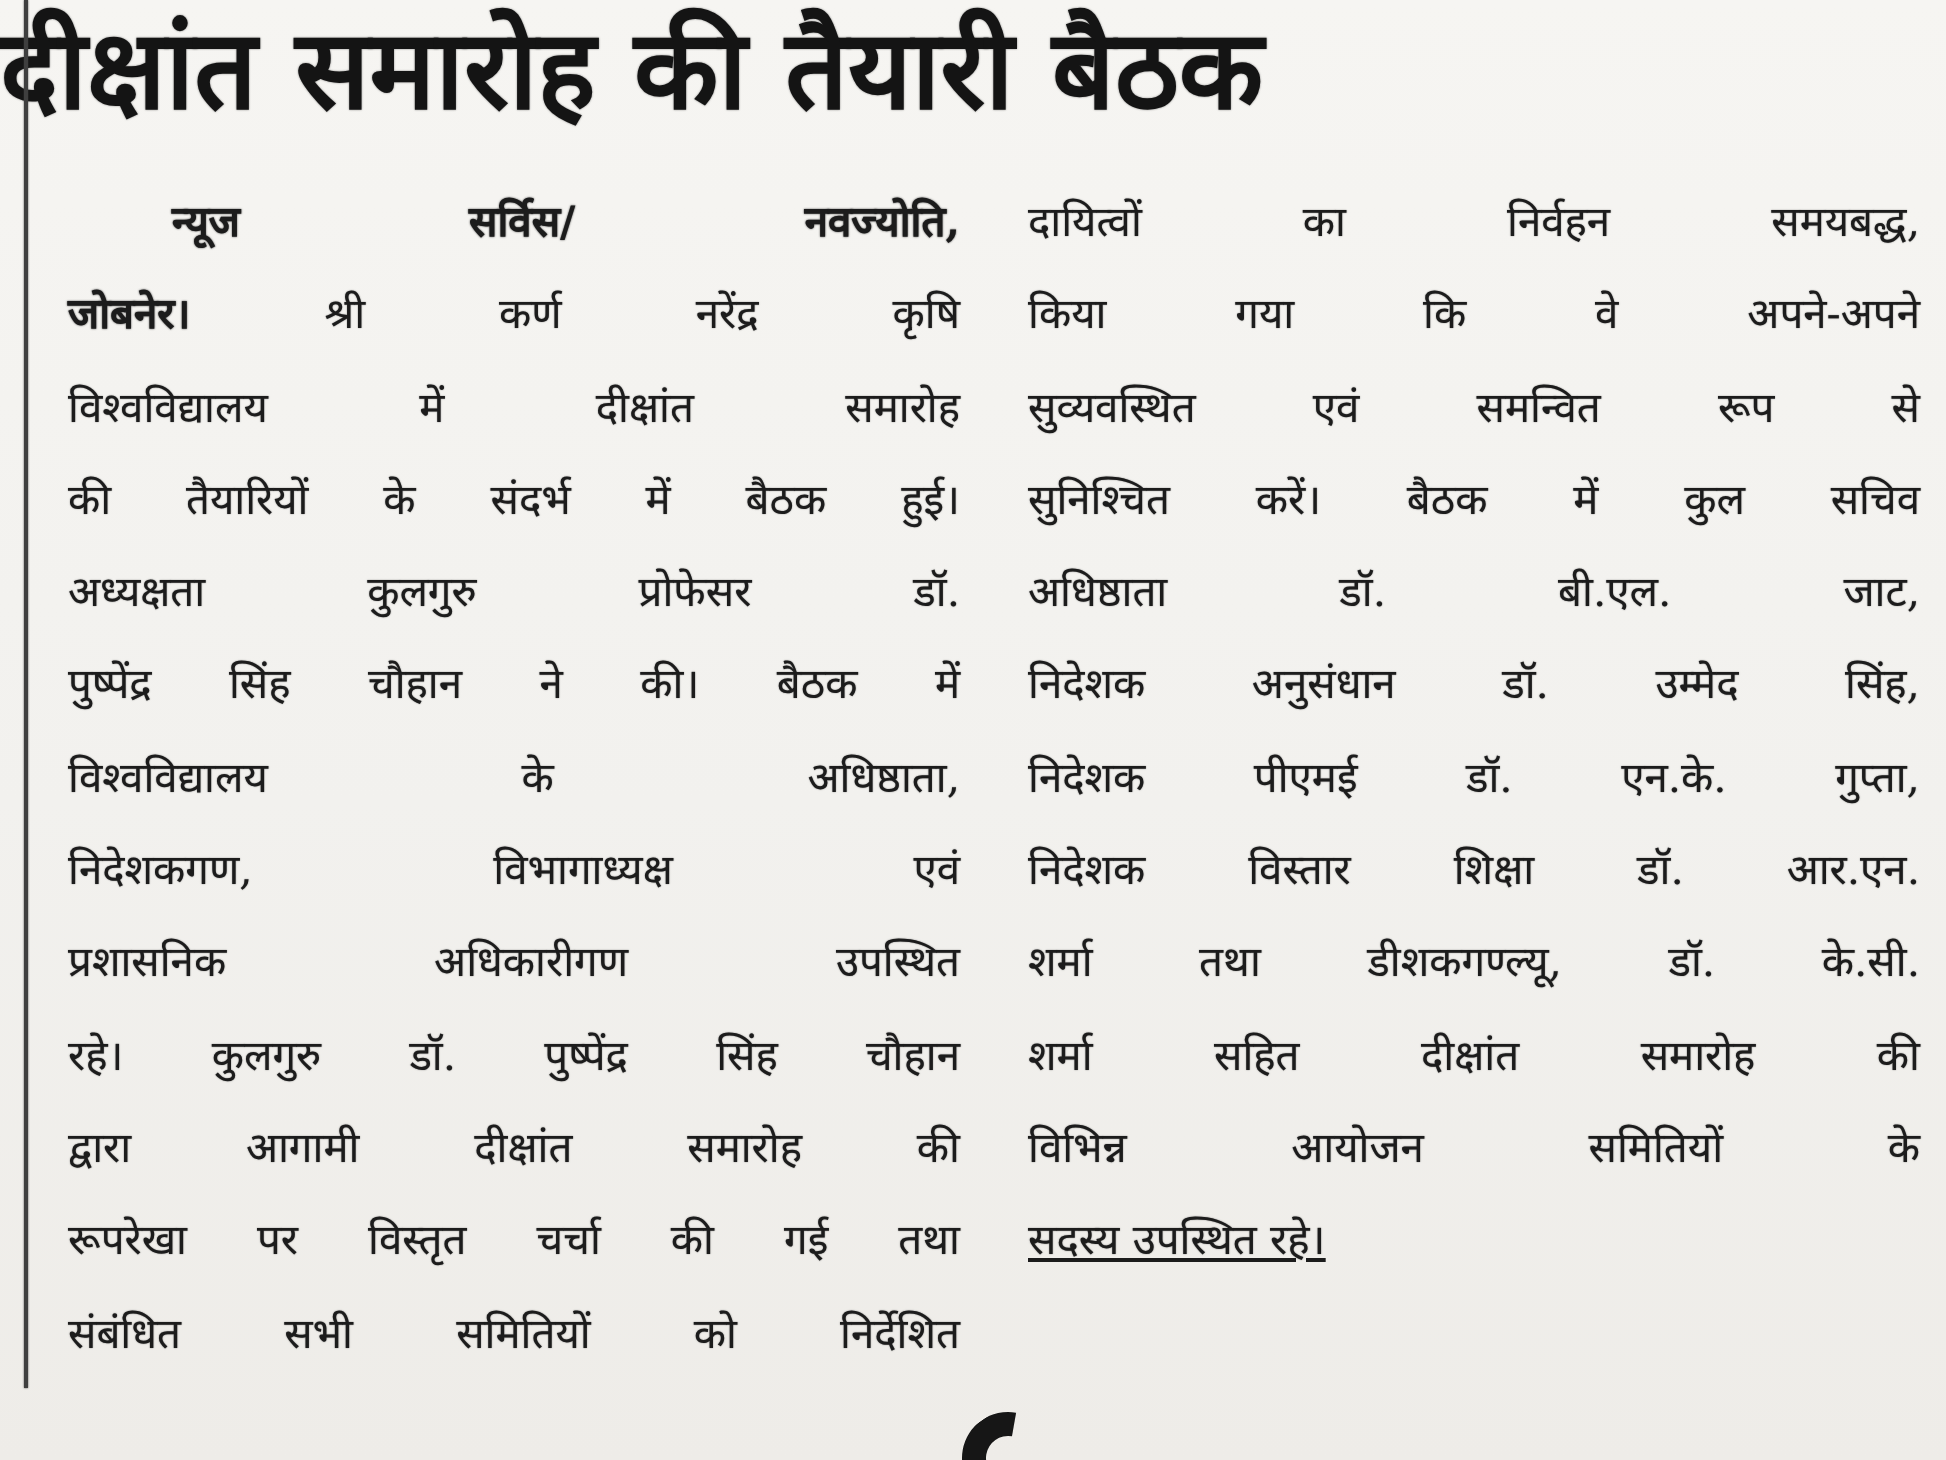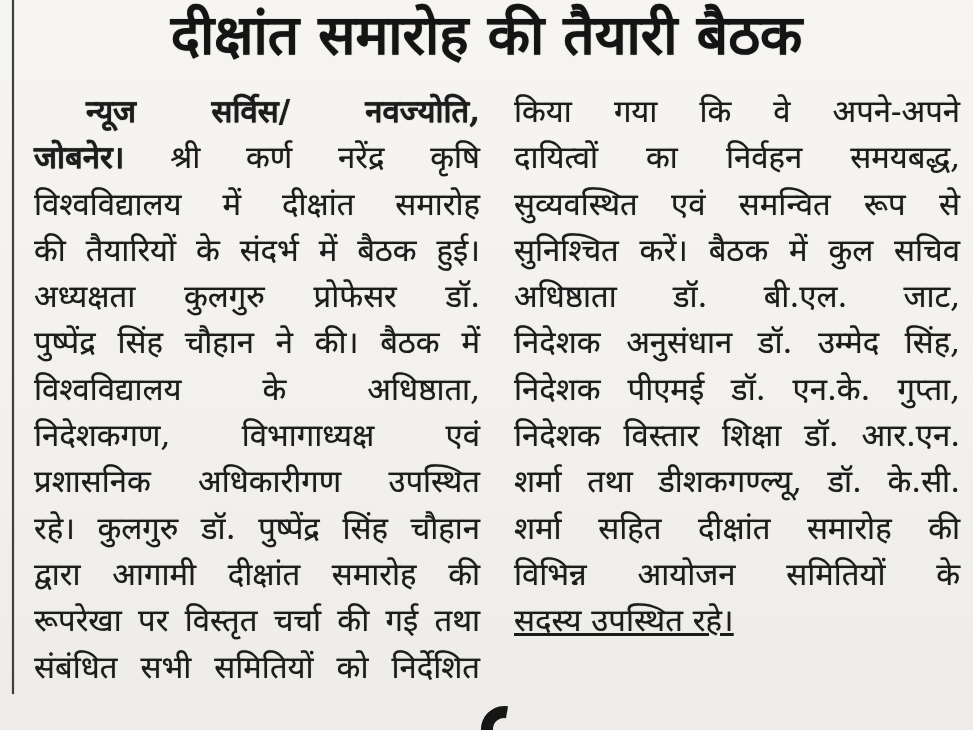--- a/index.html
+++ b/index.html
@@ -26,40 +26,39 @@
     left: 12px;
     top: 0;
     width: 2px;
     height: 694px;
     background: #3f3f3f;
     box-shadow: 0 0 1px #3f3f3f;
   }
   .headline {
     margin: 0;
     padding-top: 0px;
-    text-align: center;
     font-size: 55px;
     line-height: 70px;
     font-weight: 700;
     color: #141414;
     letter-spacing: 0px;
     text-shadow: 0 0 1px rgba(20,20,20,0.55);
     white-space: nowrap;
   }
   .columns {
     position: absolute;
     left: 34px;
     top: 88px;
     width: 926px;
     display: flex;
     gap: 34px;
   }
   .column {
     width: 446px;
-    font-size: 31px;
+    font-size: 21px;
     line-height: 46.3px;
     color: #1c1c1c;
     text-shadow: 0 0 0.7px rgba(25,25,25,0.6);
   }
   .line {
     text-align: justify;
     text-align-last: justify;
     white-space: normal;
   }
   .col-left .line:first-child {
@@ -109,22 +108,22 @@
         <div class="line"><span class="bold"></span><span>निदेशकगण, विभागाध्यक्ष एवं</span></div>
         <div class="line"><span class="bold"></span><span>प्रशासनिक अधिकारीगण उपस्थित</span></div>
         <div class="line"><span class="bold"></span><span>रहे। कुलगुरु डॉ. पुष्पेंद्र सिंह चौहान</span></div>
         <div class="line"><span class="bold"></span><span>द्वारा आगामी दीक्षांत समारोह की</span></div>
         <div class="line"><span class="bold"></span><span>रूपरेखा पर विस्तृत चर्चा की गई तथा</span></div>
         <div class="line"><span class="bold"></span><span>संबंधित सभी समितियों को निर्देशित</span></div>
       </div>
 
     <div class="column col-right">
 
-    <div class="line"><span>किया गया कि वे अपने-अपने</span></div>
-        <div class="line"><span>दायित्वों का निर्वहन समयबद्ध,</span></div>
+    <div class="line"><span>दायित्वों का निर्वहन समयबद्ध,</span></div>
+        <div class="line"><span>किया गया कि वे अपने-अपने</span></div>
         <div class="line"><span>सुव्यवस्थित एवं समन्वित रूप से</span></div>
         <div class="line"><span>सुनिश्चित करें। बैठक में कुल सचिव</span></div>
         <div class="line"><span>अधिष्ठाता डॉ. बी.एल. जाट,</span></div>
         <div class="line"><span>निदेशक अनुसंधान डॉ. उम्मेद सिंह,</span></div>
         <div class="line"><span>निदेशक पीएमई डॉ. एन.के. गुप्ता,</span></div>
         <div class="line"><span>निदेशक विस्तार शिक्षा डॉ. आर.एन.</span></div>
         <div class="line"><span>शर्मा तथा डीशकगण्ल्यू, डॉ. के.सी.</span></div>
         <div class="line"><span>शर्मा सहित दीक्षांत समारोह की</span></div>
         <div class="line"><span>विभिन्न आयोजन समितियों के</span></div>
         <div class="line"><span>सदस्य उपस्थित रहे।</span></div>

